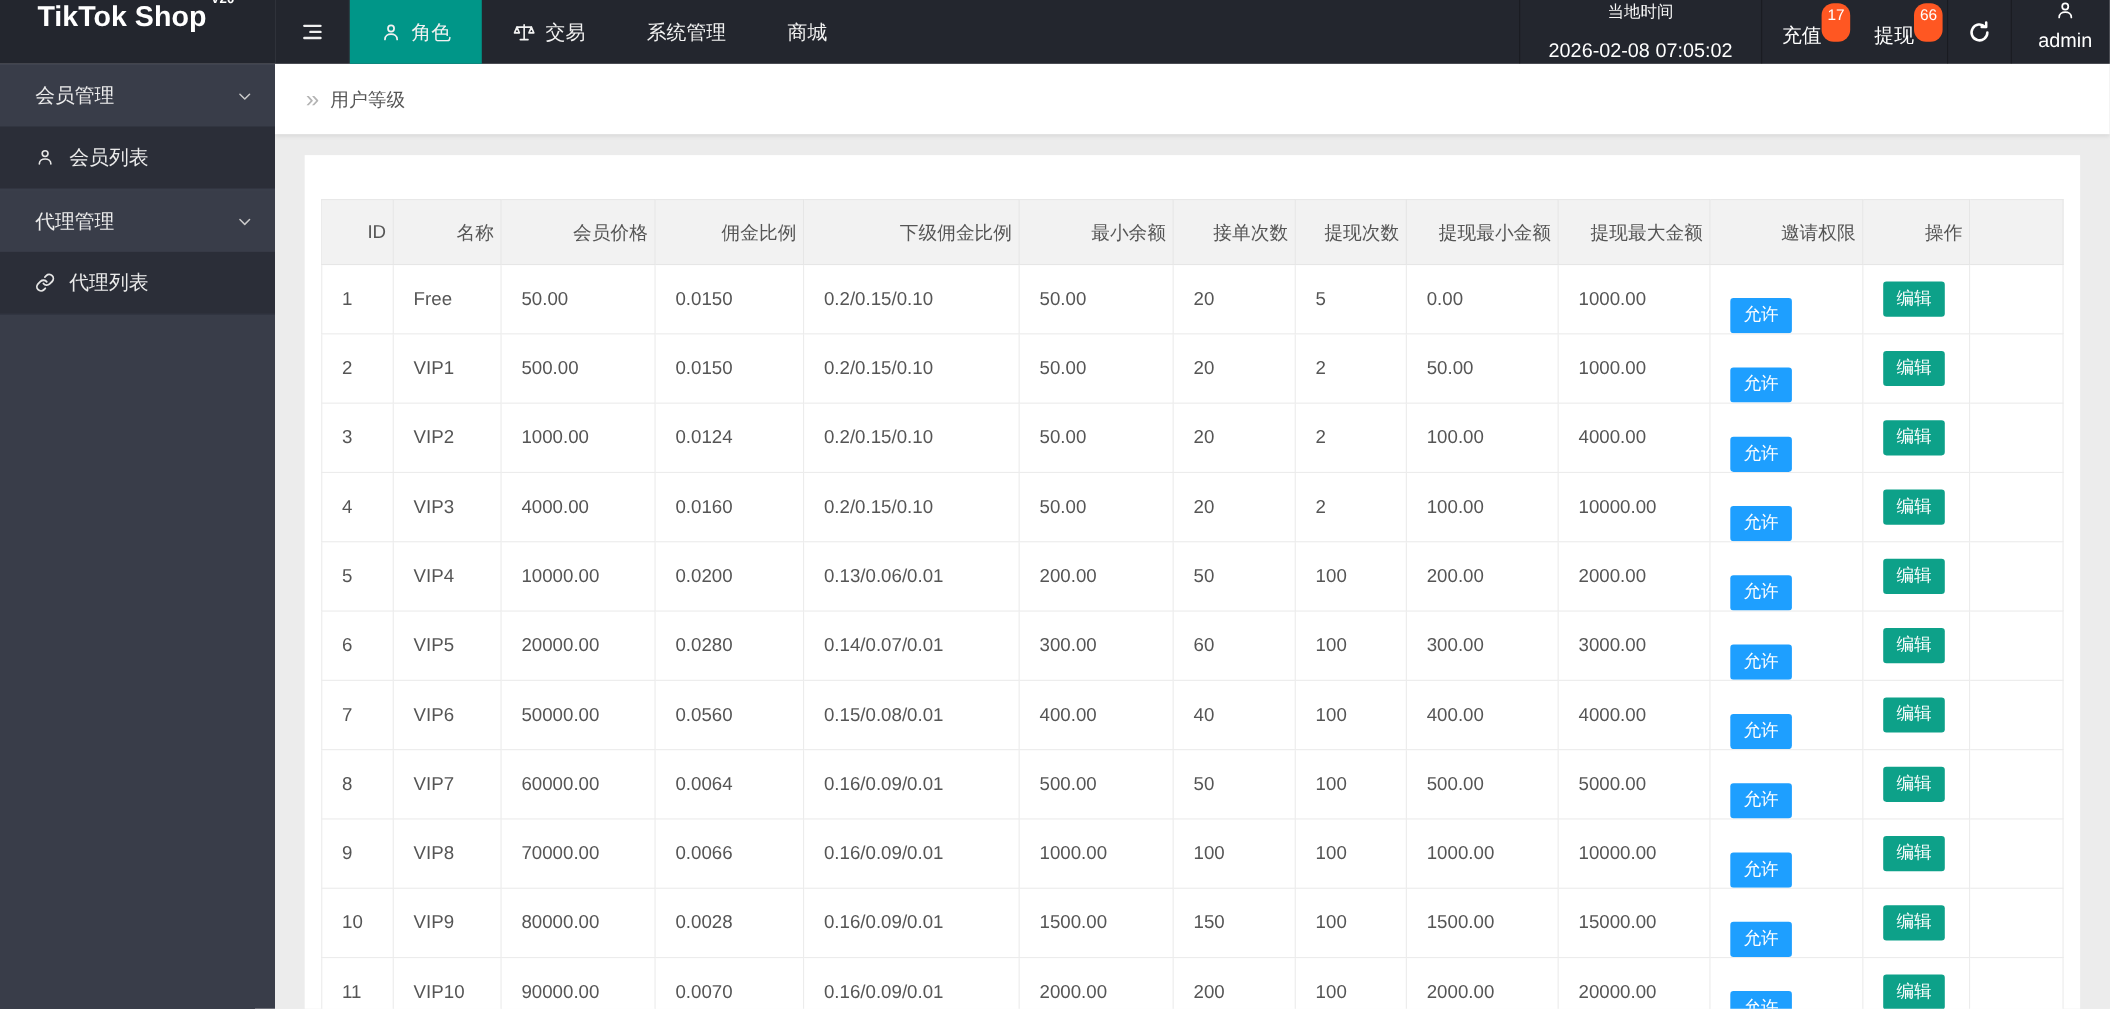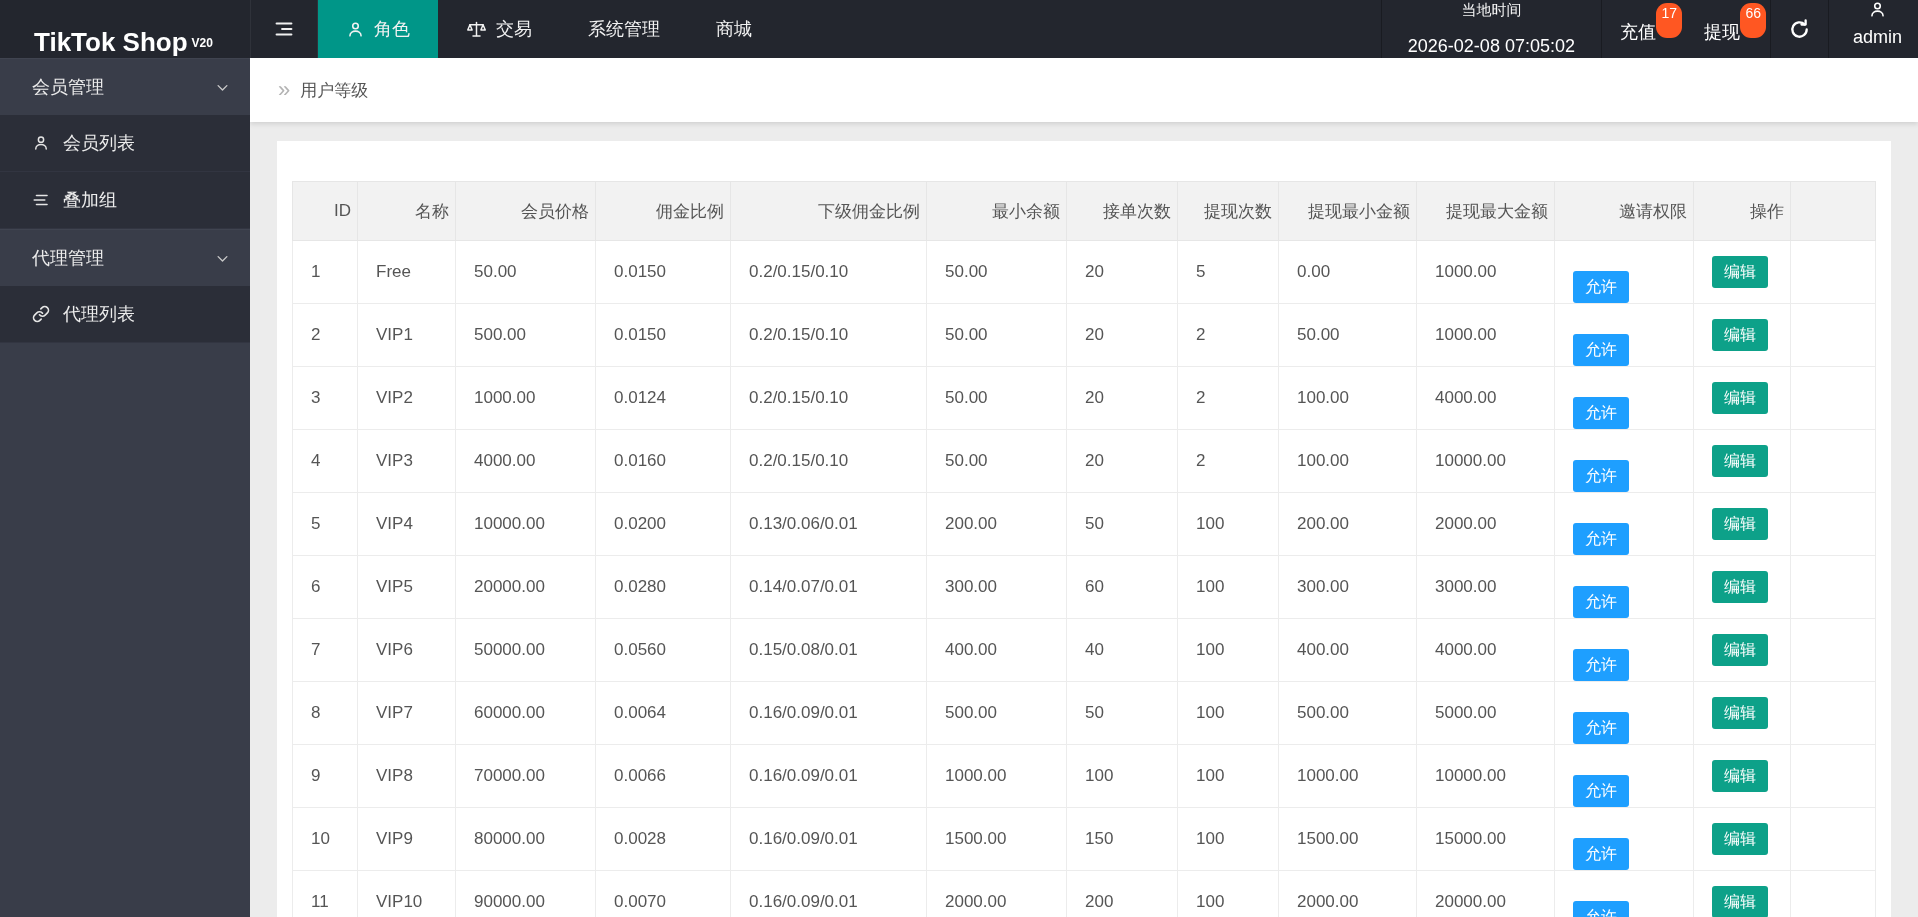--- a/index.html
+++ b/index.html
@@ -2,21 +2,21 @@
 <html><head>
 <meta charset="utf-8">
 <style>
   * { margin:0; padding:0; box-sizing:border-box; }
   html,body { width:1918px; height:917px; overflow:hidden;
     font-family:"Liberation Sans","DejaVu Sans",sans-serif; background:#ececec; }
 
   
   .topbar { position:absolute; top:0; left:0; width:1918px; height:58px;
     background:#23262E; display:flex; align-items:stretch; color:#fff; z-index:20; }
-  .logo { width:250px; display:flex; align-items:flex-end; padding-left:34px;
+  .logo { width:250px; display:flex; align-items:flex-start; padding-left:34px;
     font-size:26px; font-weight:bold; white-space:nowrap; }
   .logo sup { font-size:12px; margin-left:4px; position:relative; top:-8px; }
   .nav-toggle { width:68px; display:flex; align-items:center; justify-content:center;
     border-left:1px solid rgba(255,255,255,0.06); border-right:1px solid rgba(255,255,255,0.06);
     color:#f0f0f0; cursor:pointer; }
   .nav-item { padding:0 28px; display:flex; align-items:center; gap:9px;
     font-size:18px; color:#f2f2f2; cursor:pointer; white-space:nowrap; }
   .nav-item.active { background:#009688; }
   .nav-icon { display:flex; align-items:center; }
   .top-right { margin-left:auto; display:flex; align-items:stretch; }
@@ -159,30 +159,20 @@
     </span>
   </div>
   <div class="side-item sub">
     <span class="s-icon">
       <svg viewBox="0 0 24 24" width="18" height="18" fill="none" stroke="currentColor" stroke-width="2" stroke-linecap="round">
           <circle cx="12" cy="7.5" r="3.5"></circle>
           <path d="M5 20c0-4 3.5-6 7-6s7 2 7 6"></path>
         </svg>
     </span>
     <span>会员列表</span>
-  </div>
-  <div class="side-item sub">
-    <span class="s-icon">
-      <svg viewBox="0 0 24 24" width="18" height="18" fill="none" stroke="currentColor" stroke-width="2.2" stroke-linecap="round">
-          <path d="M6 6h14"></path>
-          <path d="M3 12h14"></path>
-          <path d="M6 18h14"></path>
-        </svg>
-    </span>
-    <span>叠加组</span>
   </div>
   <div class="side-item group">
     <span>代理管理</span>
     <span class="chev">
       <svg viewBox="0 0 24 24" width="15" height="15" fill="none" stroke="currentColor" stroke-width="2.2" stroke-linecap="round" stroke-linejoin="round">
           <polyline points="5 9 12 16 19 9"></polyline>
         </svg>
     </span>
   </div>
   <div class="side-item sub">

